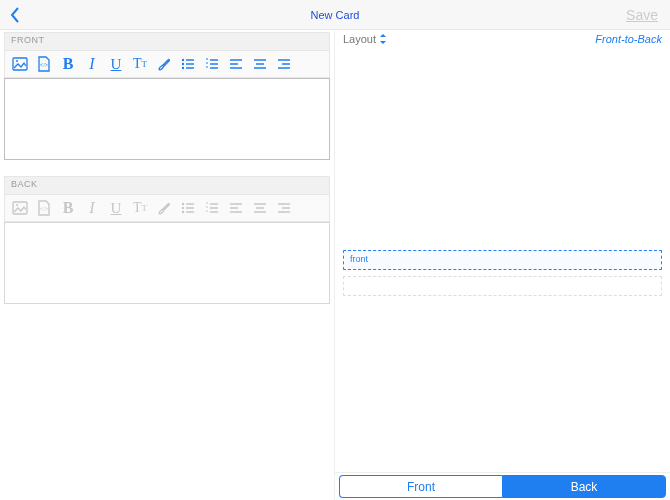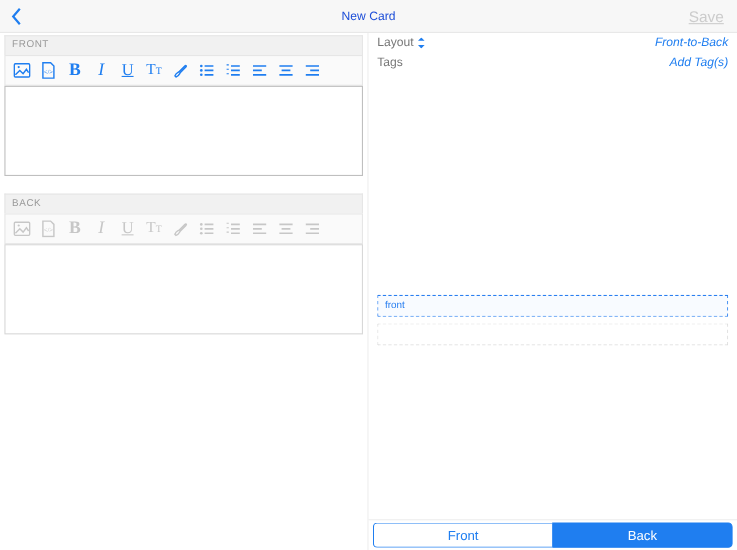--- a/index.html
+++ b/index.html
@@ -335,24 +335,20 @@
         <span>Layout</span>
         <span class="sort-icon">
           <svg width="8" height="10" viewBox="0 0 8 10">
             <polygon points="4,0 7,3 1,3" fill="#1f7ef0"></polygon>
             <polygon points="4,10 7,7 1,7" fill="#1f7ef0"></polygon>
           </svg>
         </span>
       </span>
       <span class="val">Front-to-Back</span>
     </div>
-    <div class="kv-row">
-      <span class="key">Tags</span>
-      <span class="val">Add Tag(s)</span>
-    </div>
 
     <div class="preview-area">
       <div class="slot front">front</div>
       <div class="slot back"></div>
     </div>
 
     <div class="segbar">
       <div class="seg front-seg">Front</div>
       <div class="seg back-seg">Back</div>
     </div>

